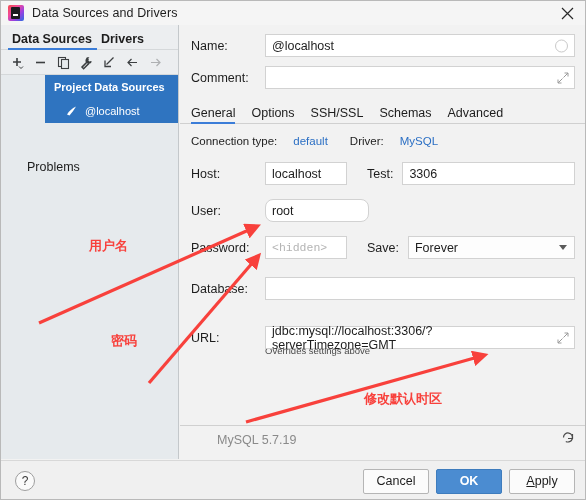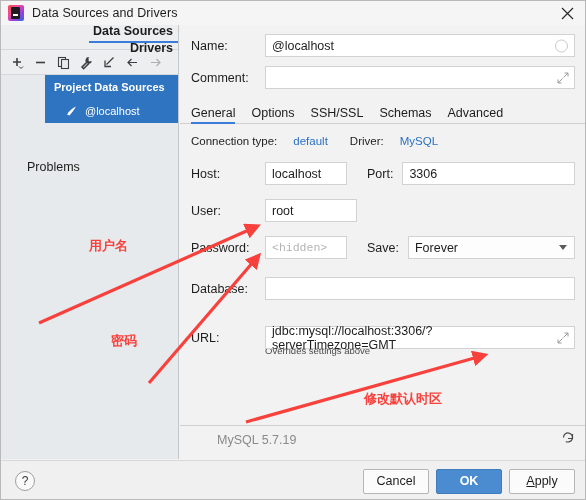--- a/index.html
+++ b/index.html
@@ -52,21 +52,20 @@
   #leftpanel {
     position: absolute; left: 0; top: 24px; width: 178px; height: 434px;
     background: #e6eaed;
     border-right: 1px solid #c4c8cb;
   }
   #lp-tabs {
     height: 25px; display: flex; align-items: flex-end; padding-left: 7px;
     background: #eceef0;
     border-bottom: 1px solid #d5d8da;
     position: relative;
-    flex-direction: column;
   }
   .lp-tab {
     font-size: 12.5px; font-weight: bold; color: #1d1d1d;
     padding: 0 5px 4px 4px; cursor: pointer; line-height: 1;
     position: relative;
   }
   .lp-tab.active::after {
     content: ""; position: absolute; left: 0; right: 0; bottom: -1px;
     height: 2px; background: #3b7dd8;
   }
@@ -150,21 +149,21 @@
 
   .grow-row { display: flex; align-items: center; margin-bottom: 14px; }
   .lbl { font-size: 12.5px; color: #1d1d1d; width: 74px; flex: none; }
   .inp {
     height: 23px; border: 1px solid #d2d2d2; background: #fff;
     font-size: 12.5px; color: #1d1d1d;
     display: flex; align-items: center; padding: 0 6px;
   }
   .inp.w-host { width: 82px; }
   .inp.w-port { flex: 1; }
-  .inp.w-user { width: 92px; }
+  .inp.w-user { width: 104px; border-radius: 8px; }
   .inp.w-pass { width: 82px; }
   .inp.w-db { flex: 1; }
   .inp.w-url { flex: 1; position: relative; padding-right: 22px; }
   .inp.placeholder {
     color: #b4b4b4; font-family: "Liberation Mono", monospace; font-size: 11.5px;
   }
   .mid-lbl { font-size: 12.5px; color: #1d1d1d; margin: 0 9px 0 20px; flex: none; }
   .sel-box {
     height: 23px; border: 1px solid #d2d2d2; background: #fdfdfd;
     flex: 1; display: flex; align-items: center; justify-content: space-between;
@@ -335,21 +334,21 @@
         <span class="lnk">default</span>
         <span class="sp" style="width:22px"></span>
         <span>Driver:</span>
         <span class="sp"></span>
         <span class="lnk">MySQL</span>
       </div>
 
       <div class="grow-row">
         <div class="lbl">Host:</div>
         <div class="inp w-host">localhost</div>
-        <div class="mid-lbl">Port:</div>
+        <div class="mid-lbl">Test:</div>
         <div class="inp w-port">3306</div>
       </div>
 
       <div class="grow-row" style="margin-bottom:14px">
         <div class="lbl">User:</div>
         <div class="inp w-user">root</div>
       </div>
 
       <div class="grow-row">
         <div class="lbl">Password:</div>

